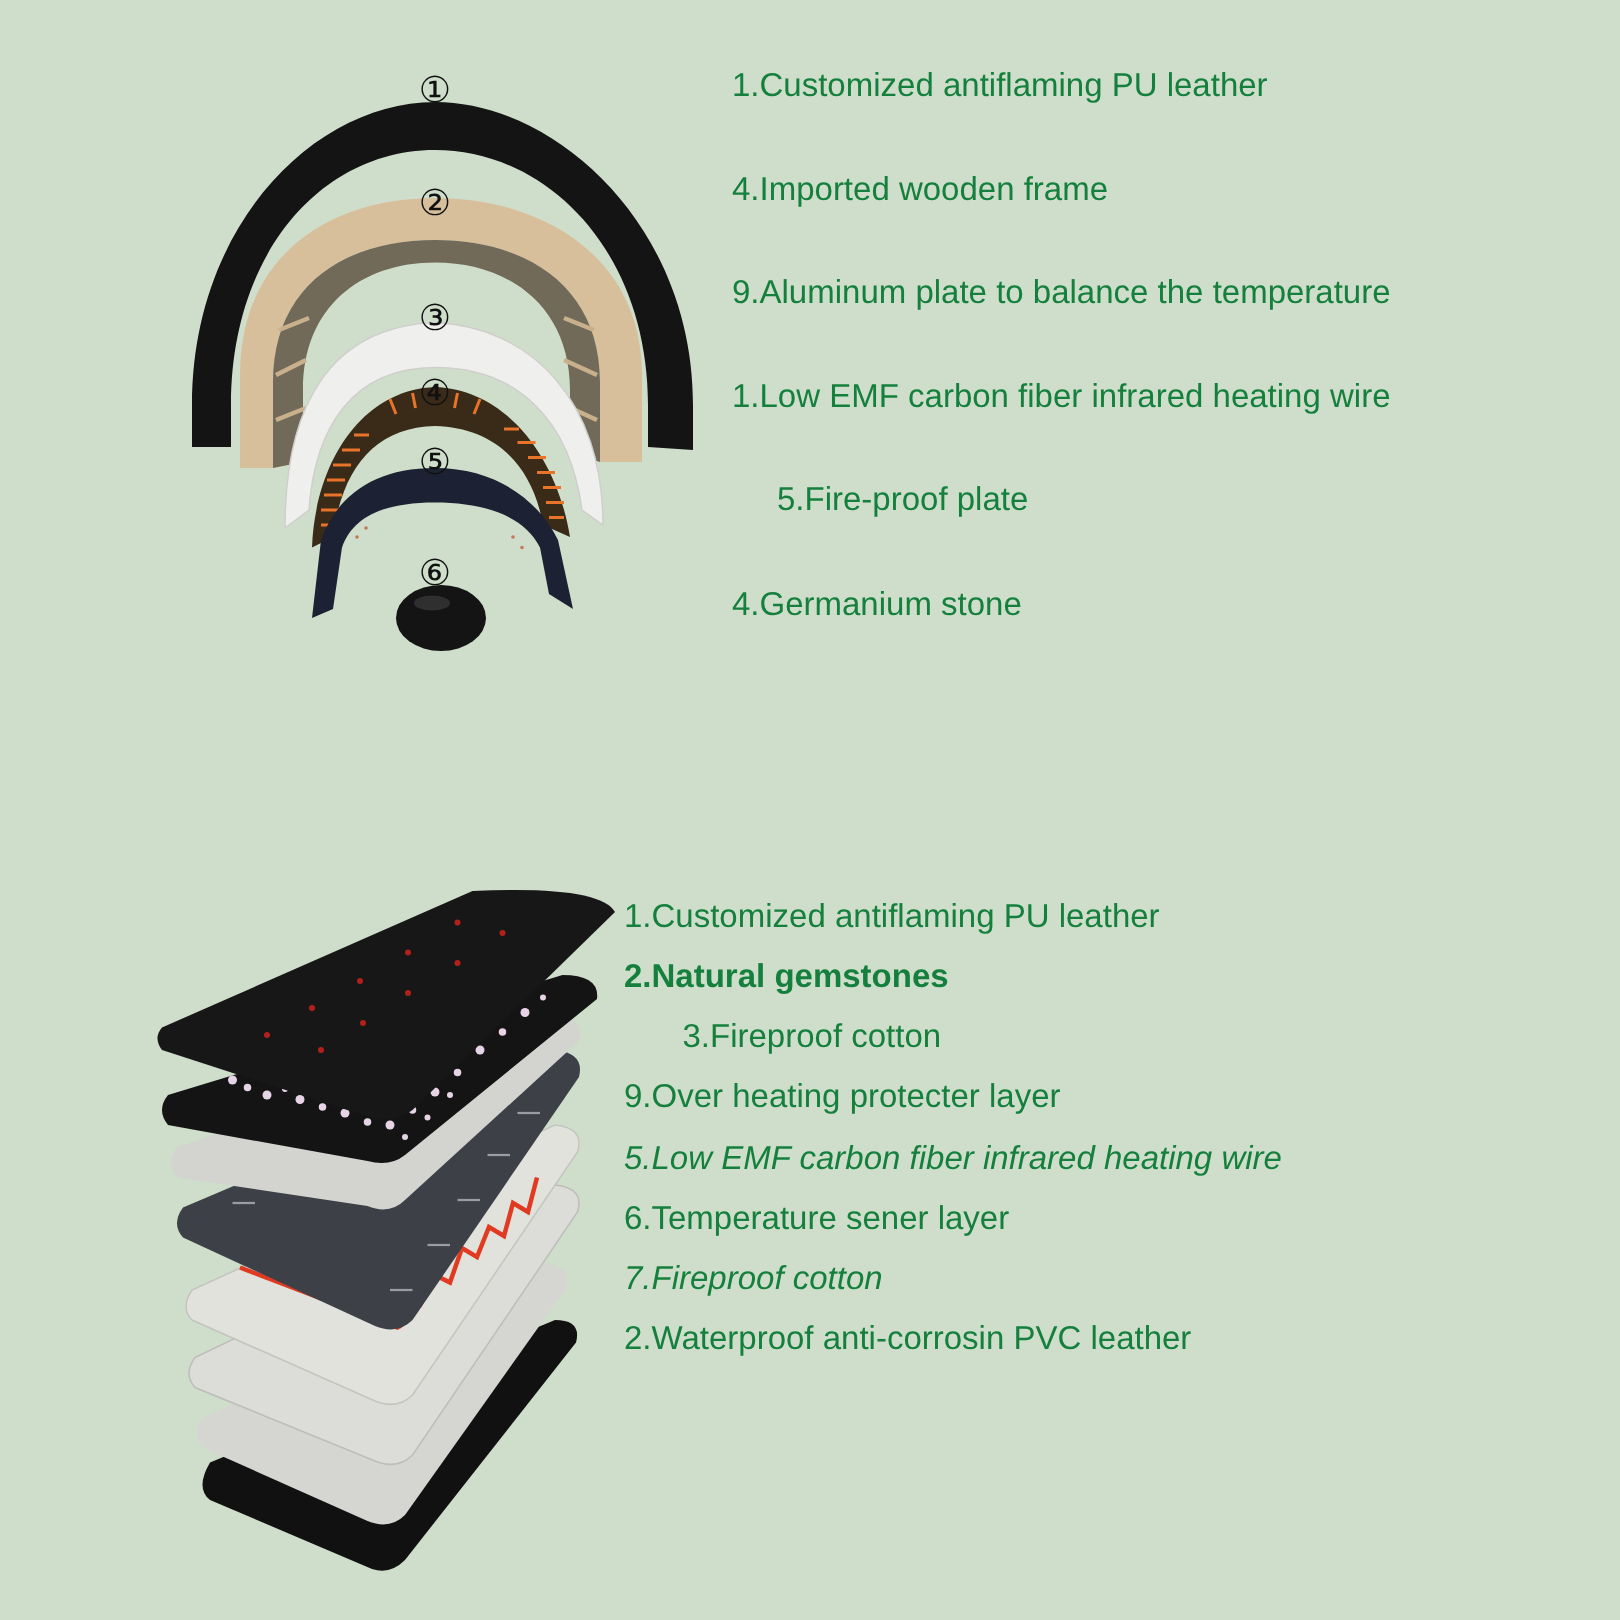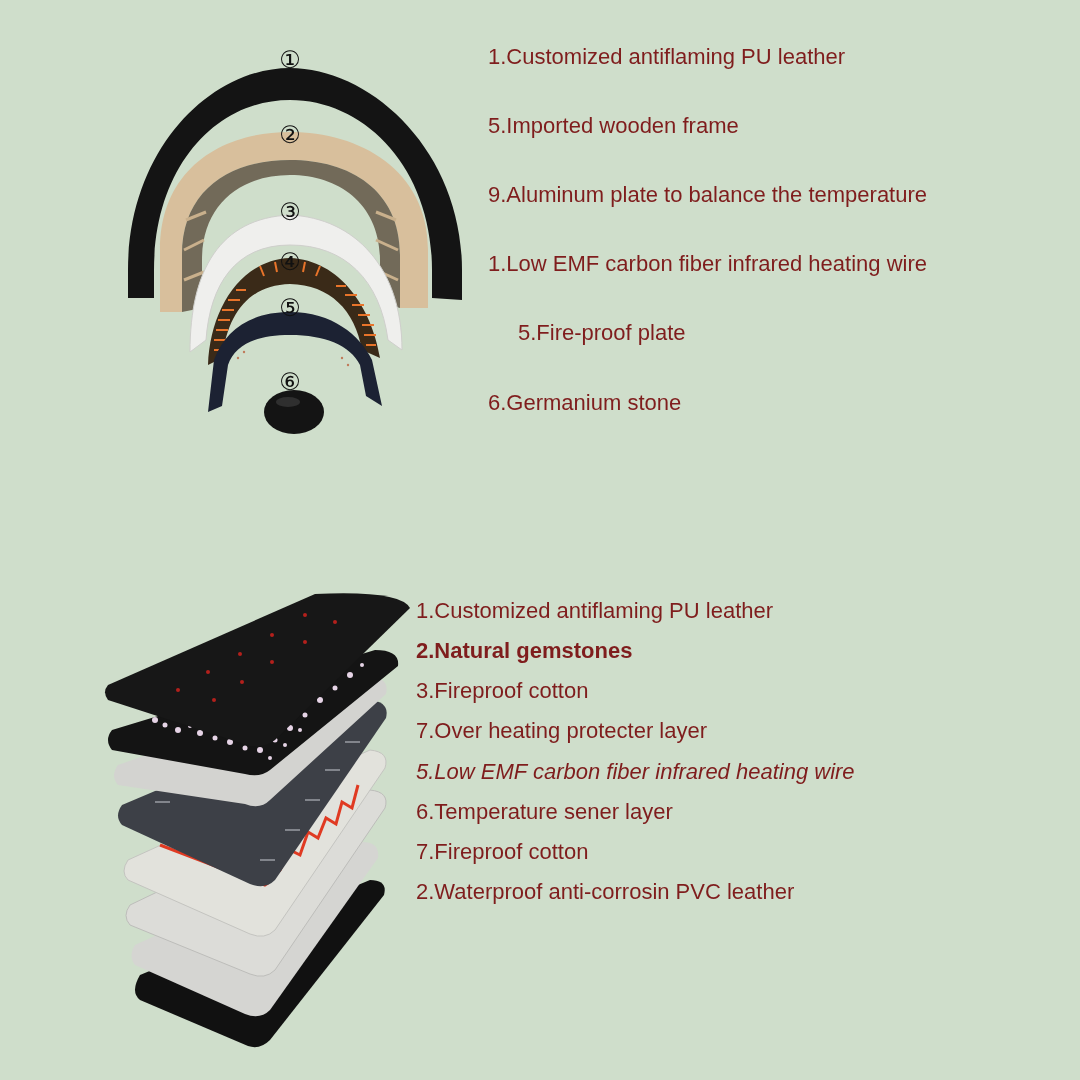--- a/index.html
+++ b/index.html
@@ -5,21 +5,21 @@
   html, body { margin:0; padding:0; }
   body {
     width:1080px; height:1080px; overflow:hidden;
     background:#cfdecb;
     font-family:"Liberation Sans", sans-serif;
     color:#1f2433;
     position:relative;
   }
   .panel { position:absolute; }
   .label-list { position:absolute; margin:0; padding:0; list-style:none; }
-  .label-list li { position:absolute; white-space:nowrap; font-size:22px; color:#7f1d1d; }
+  .label-list li { position:absolute; white-space:nowrap; font-size:22px; color:#15803d; }
   #top-labels li { left:0; }
   #bottom-labels li { left:0; }
   svg text { font-family:"DejaVu Sans", sans-serif; }
 </style>
 </head>
 <body>
 
 <div class="panel" style="left:110px;top:40px;width:380px;height:400px;">
   <svg width="380" height="400" viewBox="0 0 380 400">
 
@@ -62,25 +62,25 @@
       <text x="180" y="180">③</text>
       <text x="180" y="230">④</text>
       <text x="180" y="276">⑤</text>
       <text x="180" y="350">⑥</text>
     </g>
   </svg>
 </div>
 
 <ul class="label-list" id="top-labels" style="left:488px;top:44px;">
   <li style="top:0px;">1.Customized antiflaming PU leather</li>
-  <li style="top:69px;">5.Imported wooden frame</li>
+  <li style="top:69px;">4.Imported wooden frame</li>
   <li style="top:138px;">9.Aluminum plate to balance the temperature</li>
   <li style="top:207px;">1.Low EMF carbon fiber infrared heating wire</li>
   <li style="top:276px;margin-left:30px;">5.Fire-proof plate</li>
-  <li style="top:346px;">6.Germanium stone</li>
+  <li style="top:346px;">4.Germanium stone</li>
 </ul>
 
 <div class="panel" style="left:100px;top:580px;width:320px;height:480px;">
   <svg width="320" height="480" viewBox="0 0 320 480">
 
     <path d="M 40 395 L 270 300 Q 288 300 284 315 L 170 460 Q 160 470 148 466 L 40 420 Q 30 412 40 395 Z" fill="#111"></path>
 
     <path d="M 35 365 L 262 262 Q 280 262 278 278 L 170 430 Q 160 440 145 434 L 35 385 Q 28 376 35 365 Z" fill="#d5d5d2"></path>
 
     <path d="M 30 325 L 270 210 Q 290 212 285 228 L 175 390 Q 165 400 150 394 L 30 345 Q 22 336 30 325 Z" fill="#dcdcd8" stroke="#bdbdba"></path>
@@ -138,19 +138,19 @@
         <circle cx="142" cy="102" r="2"></circle>
         <circle cx="78" cy="110" r="2"></circle>
         <circle cx="114" cy="120" r="2"></circle>
     </g>
   </svg>
 </div>
 
 <ul class="label-list" id="bottom-labels" style="left:416px;top:598px;">
   <li style="top:0px;">1.Customized antiflaming PU leather</li>
   <li style="top:40px;font-weight:bold;">2.Natural gemstones</li>
-  <li style="top:80px;">3.Fireproof cotton</li>
-  <li style="top:120px;">7.Over heating protecter layer</li>
+  <li style="top:80px;margin-left:39px;">3.Fireproof cotton</li>
+  <li style="top:120px;">9.Over heating protecter layer</li>
   <li style="top:161px;font-style:italic;">5.Low EMF carbon fiber infrared heating wire</li>
   <li style="top:201px;text-align:right;">6.Temperature sener layer</li>
-  <li style="top:241px;">7.Fireproof cotton</li>
+  <li style="top:241px;font-style:italic;">7.Fireproof cotton</li>
   <li style="top:281px;">2.Waterproof anti-corrosin PVC leather</li>
 </ul>
 
 </body></html>

